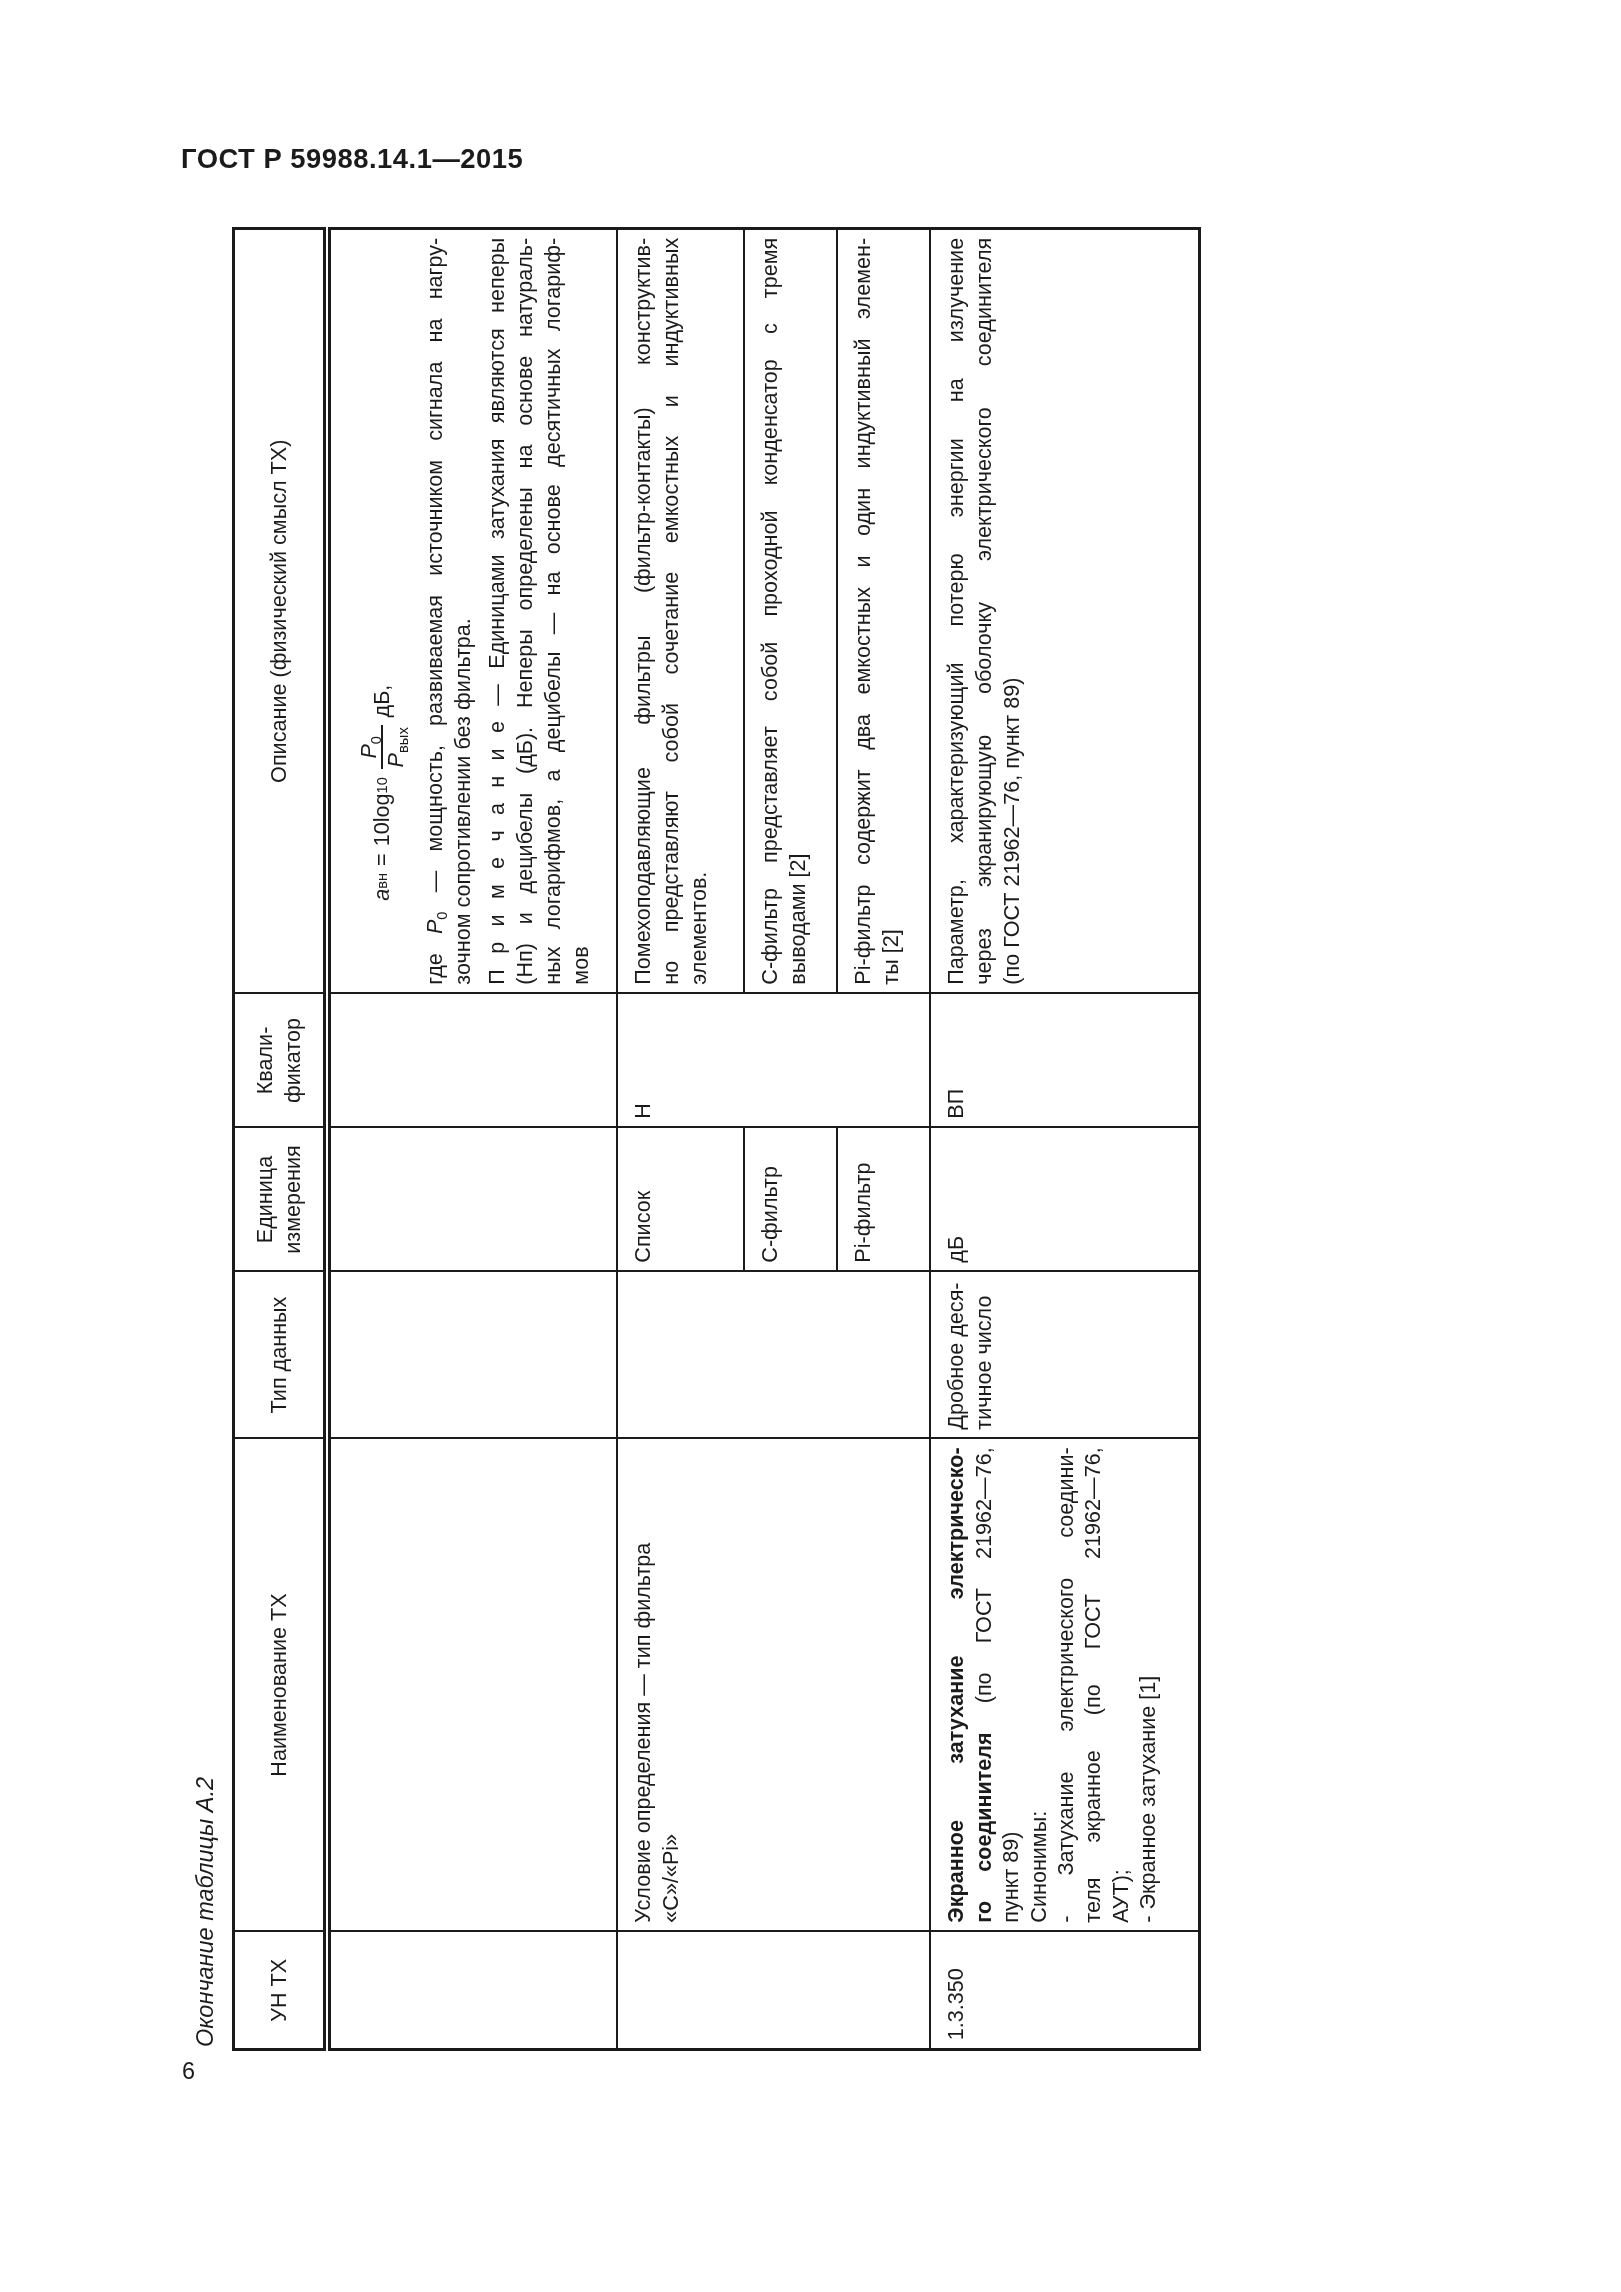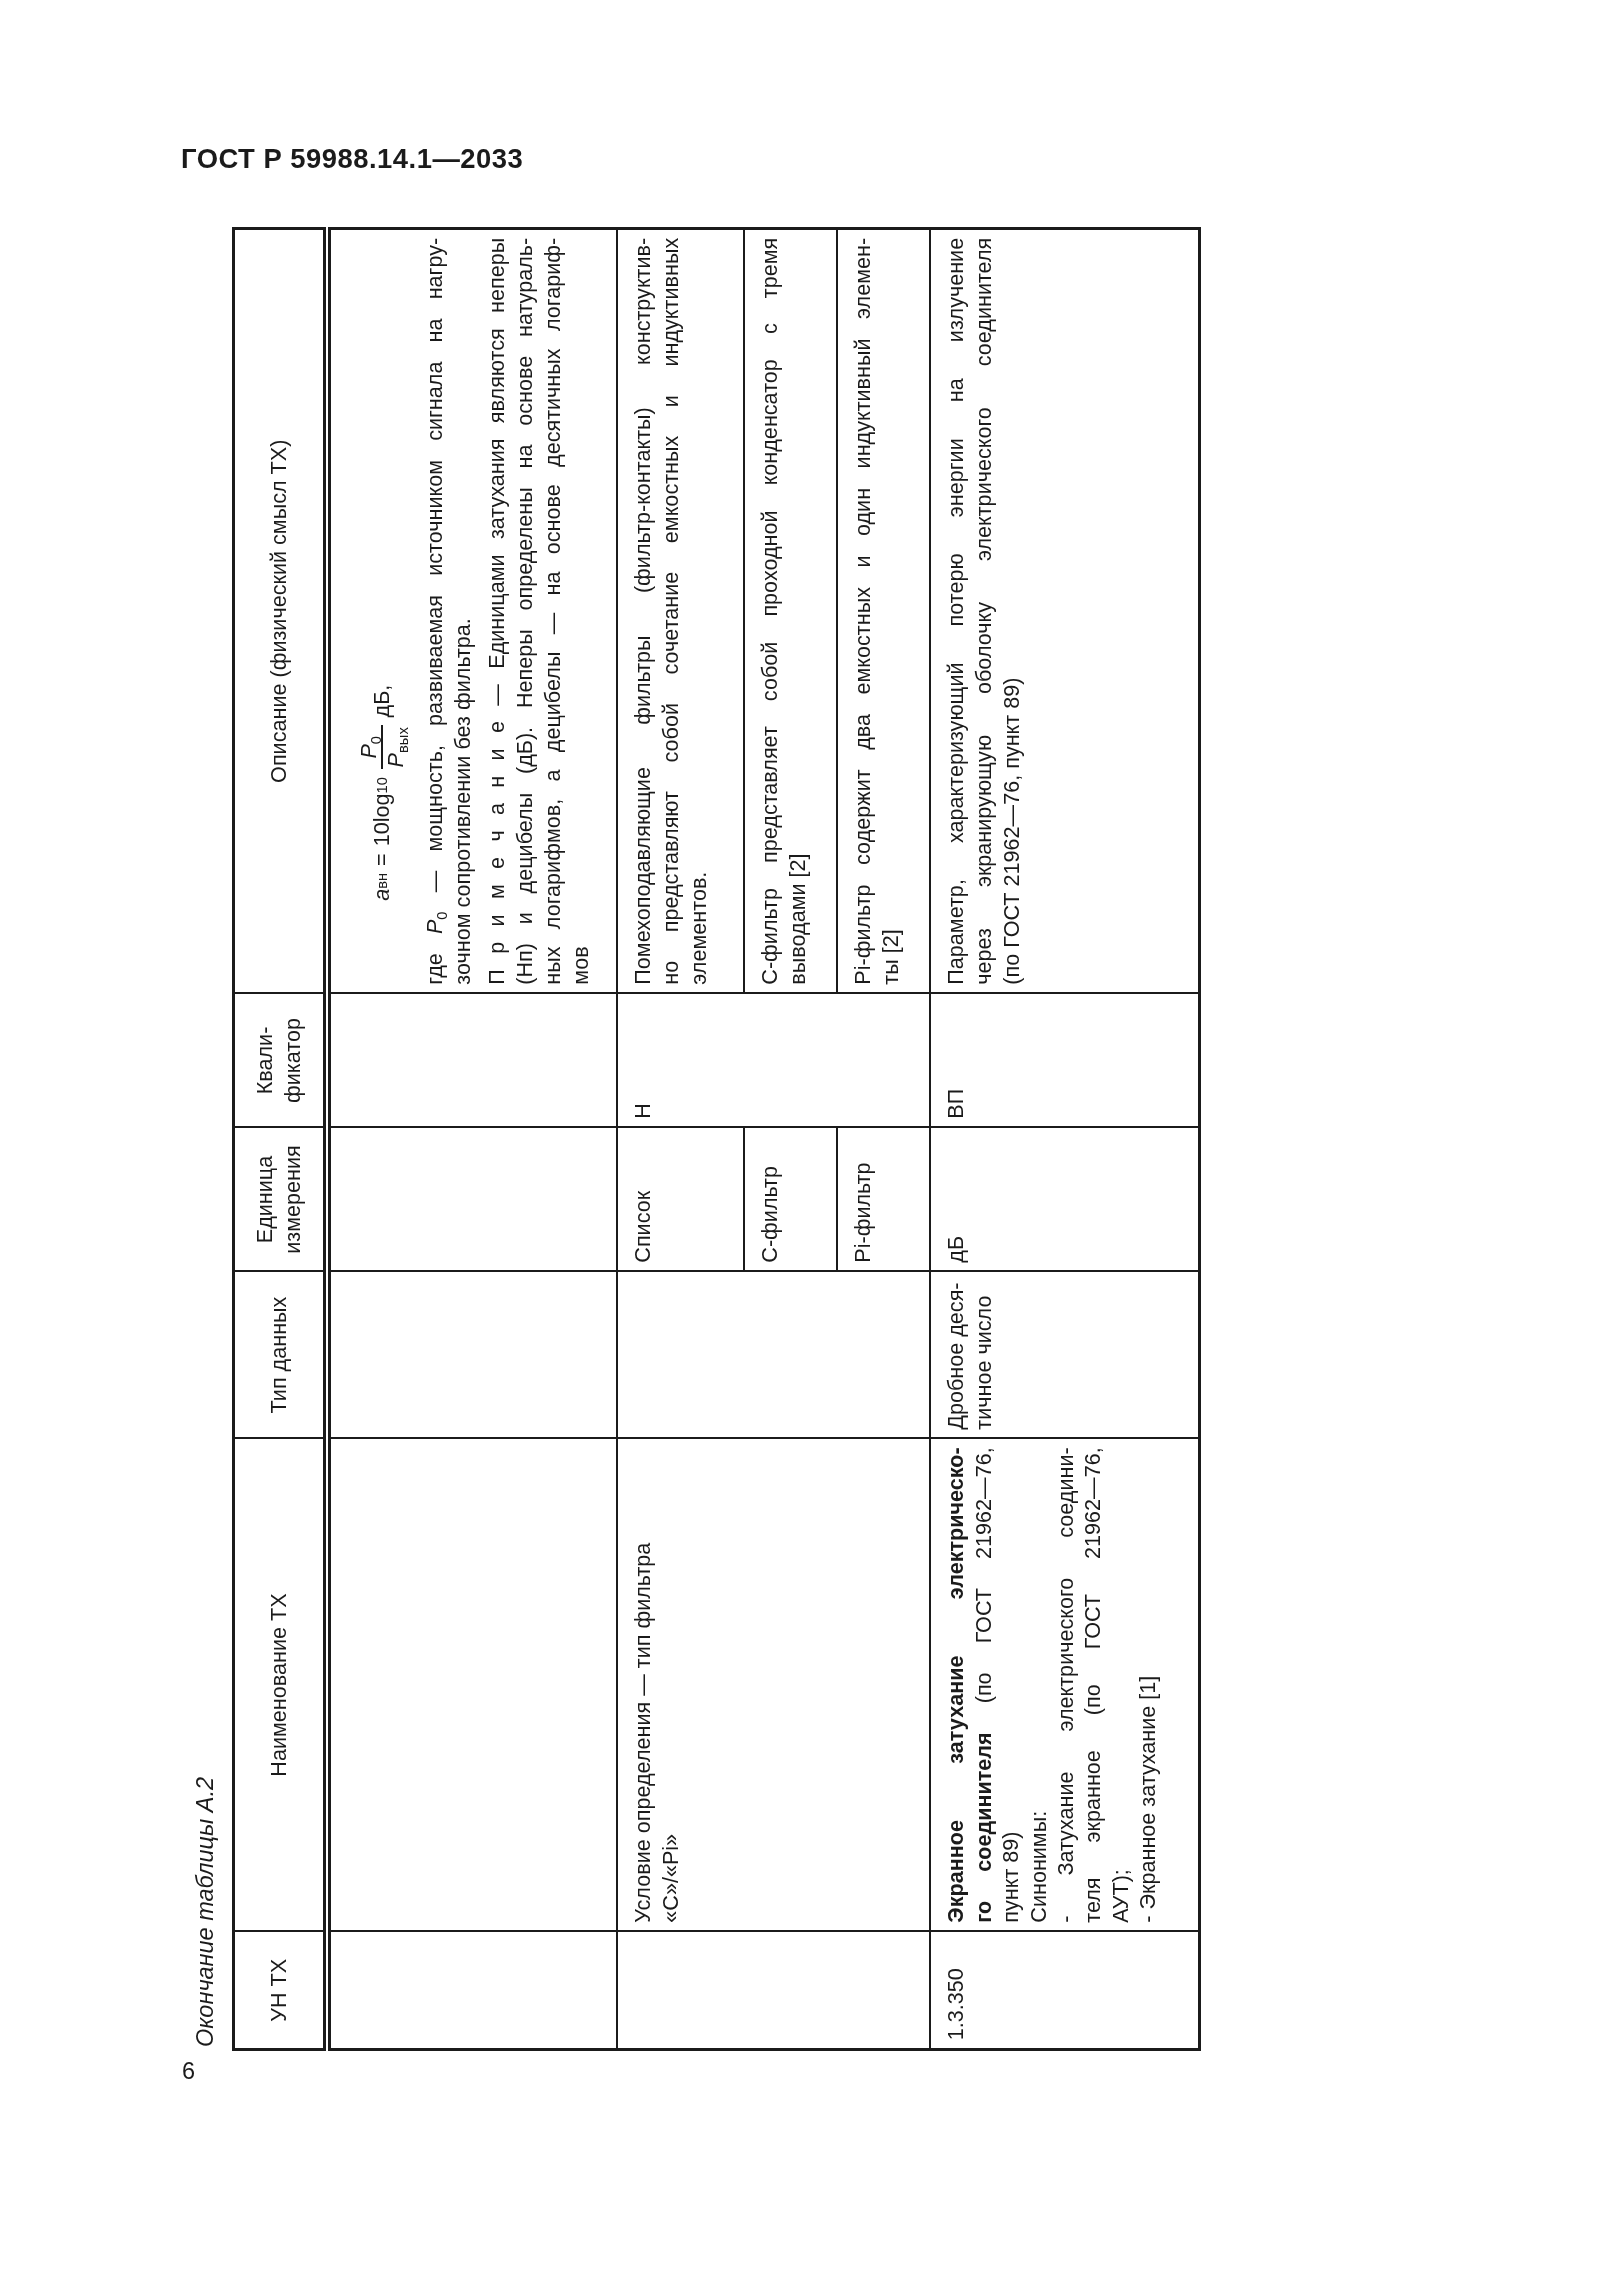--- a/index.html
+++ b/index.html
@@ -72,21 +72,21 @@
     margin: 0 7.8px; line-height: 25.5px;
   }
   .frac .den { border-top: 2px solid #1b1b1b; padding: 0 2px; }
   .note-para { margin-top: 5.9px; }
 </style>
 </head>
 <body>
 
 <div class="page">
 
-  <div class="doc-number">ГОСТ Р 59988.14.1—2033</div>
+  <div class="doc-number">ГОСТ Р 59988.14.1—2015</div>
 
   <div class="margin-caption">Окончание таблицы А.2</div>
 
   <div class="page-number">6</div>
 
   <div class="table-wrap">
     <table class="gost">
       <colgroup>
         <col style="width:118px">
           <col style="width:493px">

